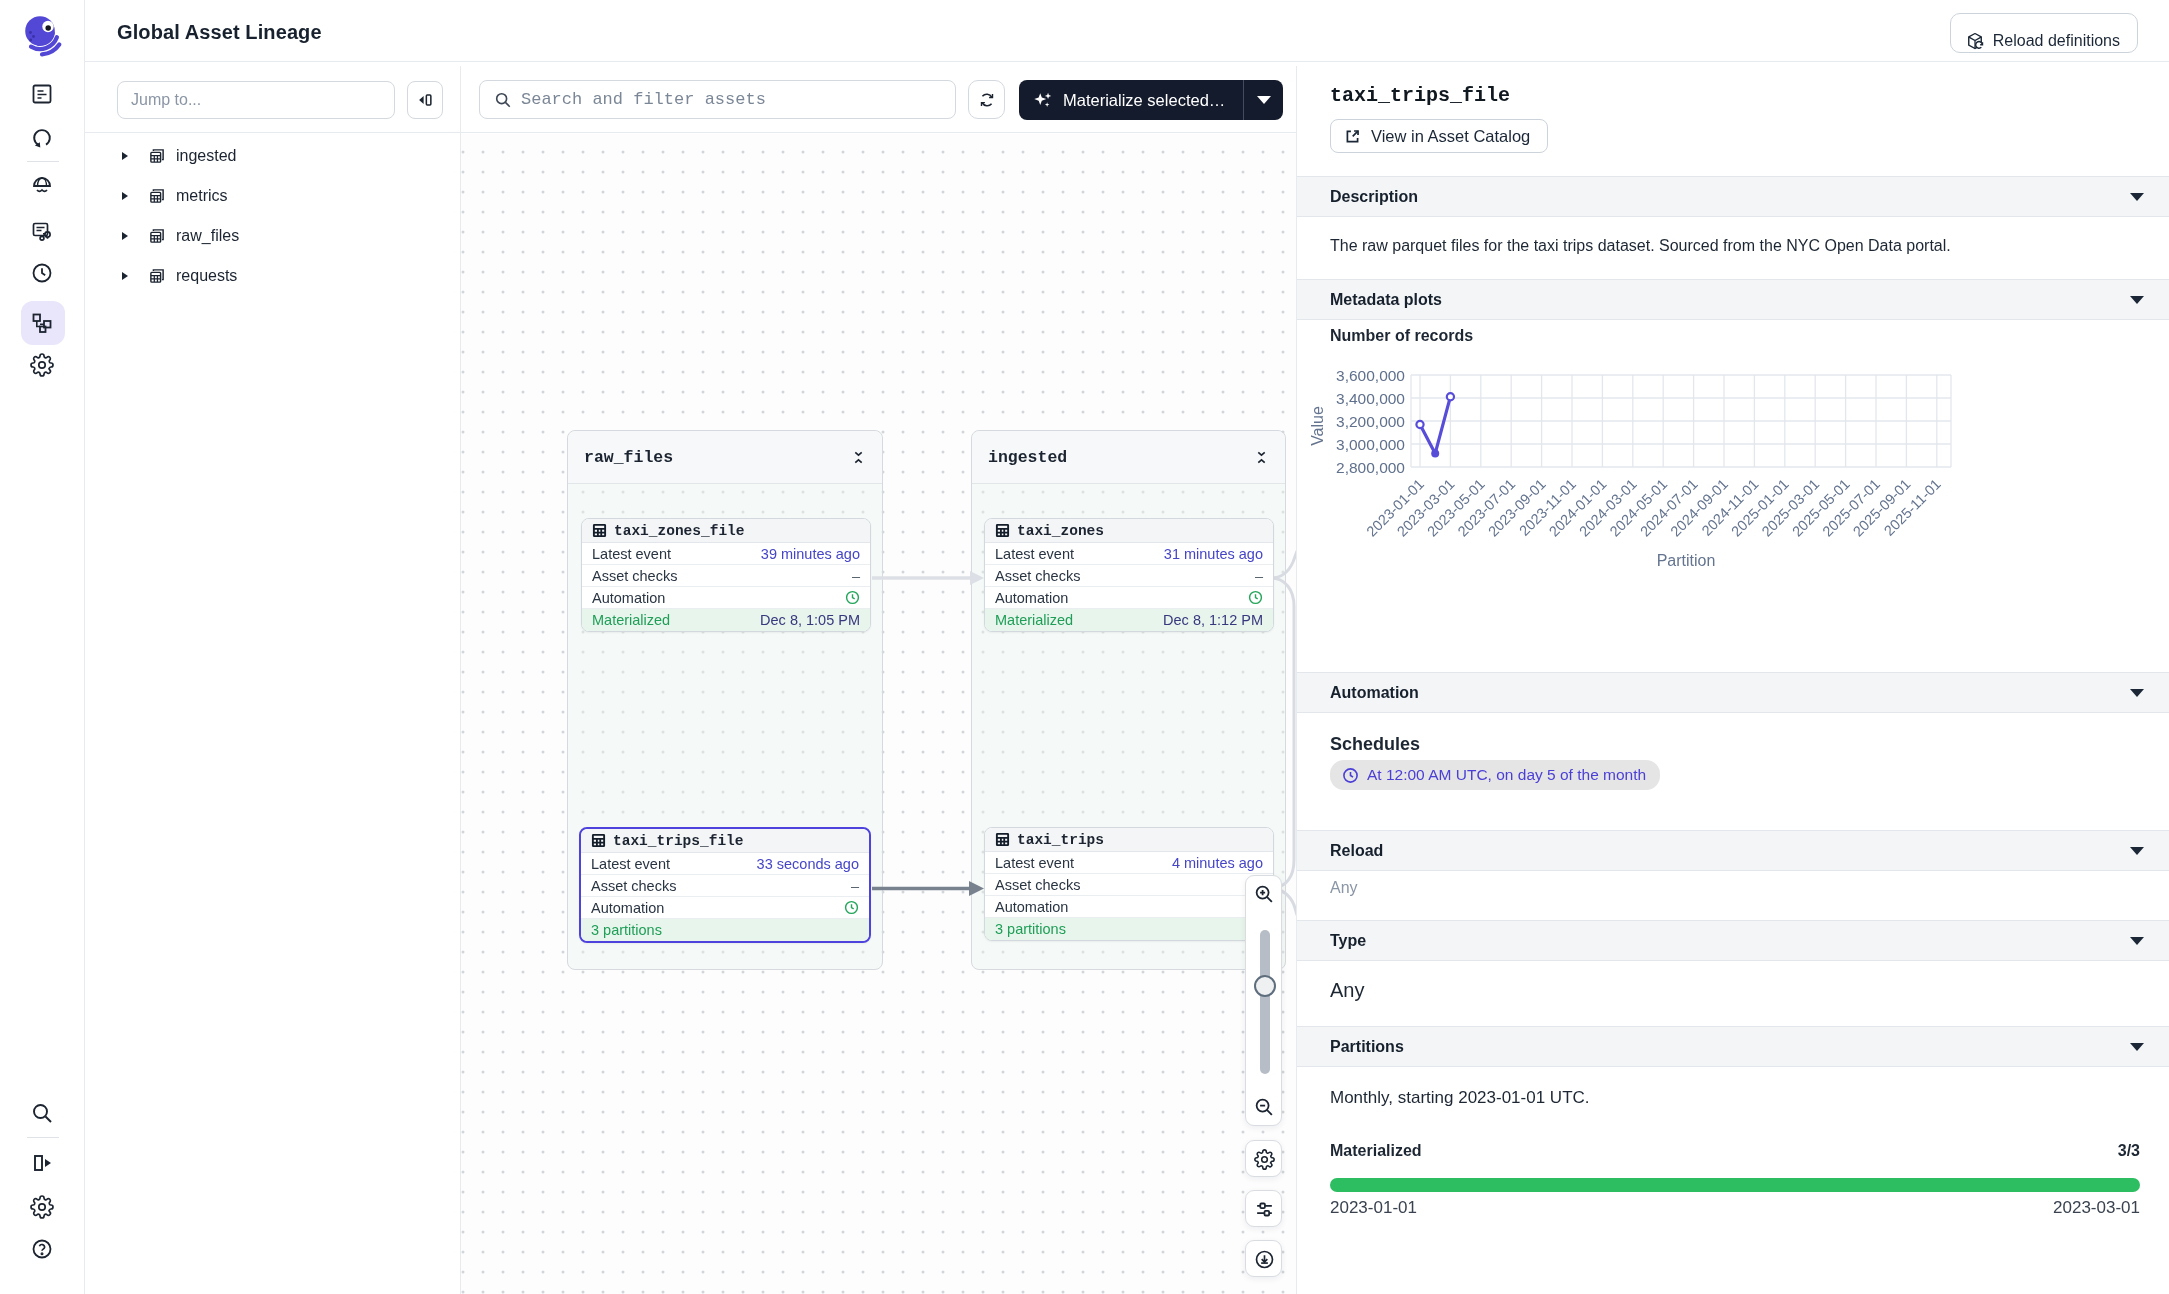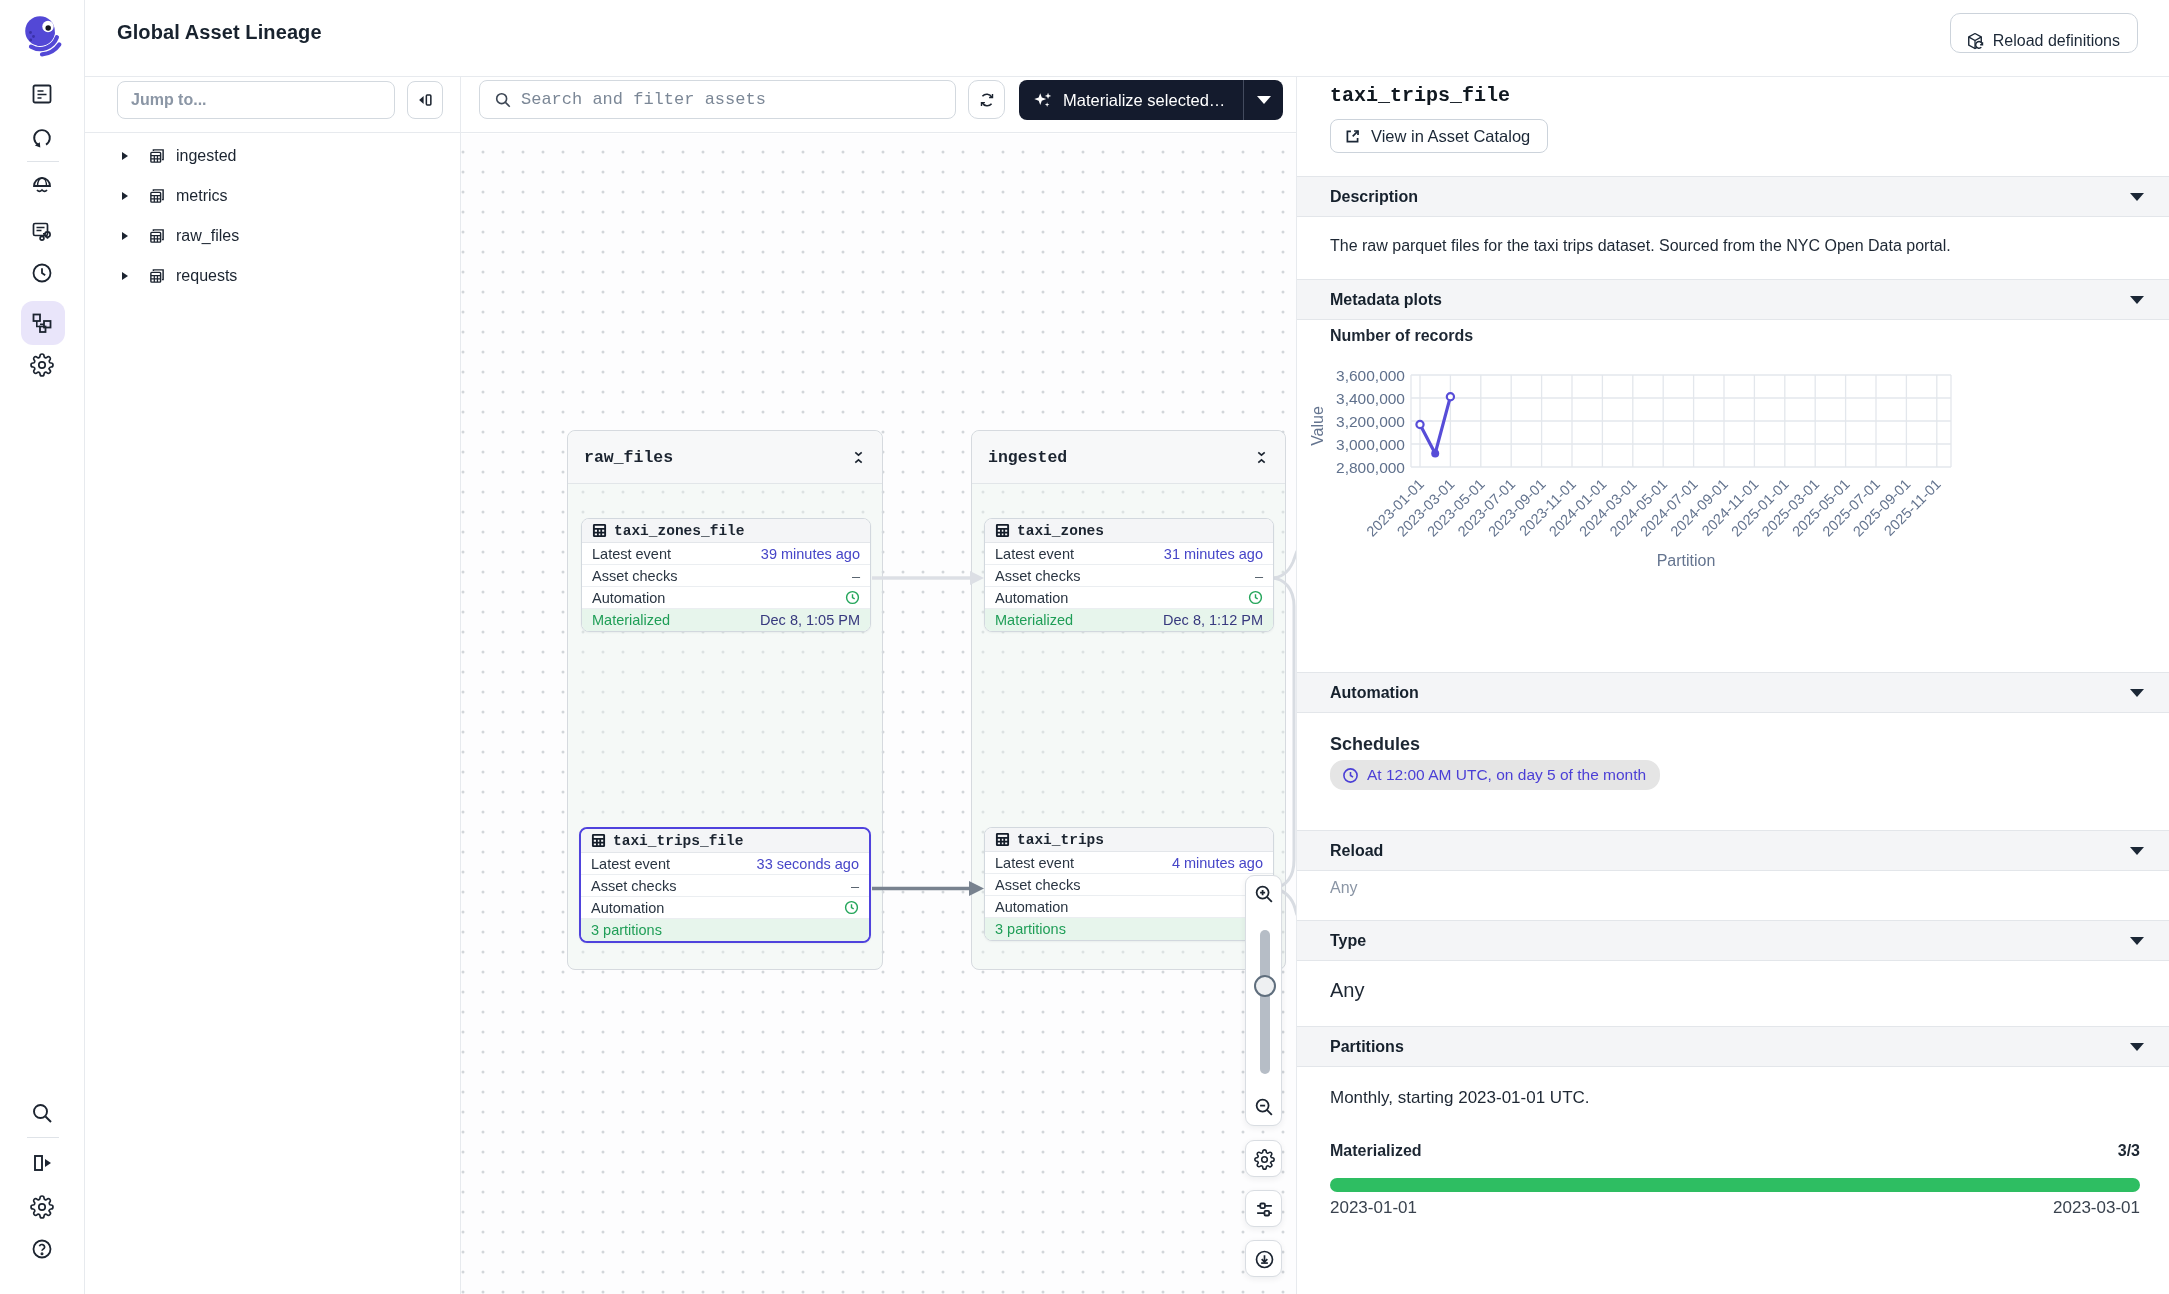--- a/index.html
+++ b/index.html
@@ -9,30 +9,30 @@
   #app { position:relative; width:2169px; height:1294px; }
   .abs { position:absolute; }
 
   
   #rail { left:0; top:0; width:85px; height:1294px; background:#fff; border-right:1px solid #e7eaee; z-index:30; }
   .railicon { position:absolute; left:50%; transform:translate(-50%,-50%); width:24px; height:24px; }
   .raildiv { position:absolute; left:27px; width:32px; height:1px; background:#dfe3e8; }
   #lineage-pill { position:absolute; left:21px; top:301px; width:44px; height:44px; background:#e9e5fa; border-radius:12px; }
 
   
-  #header { left:85px; top:0; width:2084px; height:77px; background:#fff; border-bottom:1px solid #e7eaee; z-index:20; }
+  #header { left:85px; top:0; width:2084px; height:62px; background:#fff; border-bottom:1px solid #e7eaee; z-index:20; }
   #title { position:absolute; left:32px; top:21px; font-size:20px; font-weight:bold; color:#18222e; letter-spacing:0.1px; }
   #reload-btn { position:absolute; right:31px; top:13px; height:40px; padding:16px 17px 0 14px; border:1px solid #ccd3db; border-radius:10px;
      display:flex; align-items:center; gap:8px; font-size:16px; color:#1b2736; background:#fff; }
 
   
   #toolbar { left:85px; top:66px; width:1212px; height:67px; background:#fff; border-bottom:1px solid #e7eaee; z-index:10; }
   #leftdiv { left:460px; top:66px; width:1px; height:1228px; background:#e7eaee; z-index:12; }
   .input { position:absolute; border:1px solid #d3d9df; border-radius:8px; background:#fff; display:flex; align-items:center; }
-  #jump { left:32px; top:15px; width:278px; height:38px; padding-left:13px; font-size:16px; color:#8b96a5;font-weight:bold; }
+  #jump { left:32px; top:15px; width:278px; height:38px; padding-left:13px; font-size:16px; color:#8b96a5; }
   #collapse-btn { left:322px; top:15px; width:36px; height:38px; border:1px solid #d3d9df; border-radius:8px; display:flex; align-items:center; justify-content:center; position:absolute; }
   #search { left:394px; top:14px; width:477px; height:39px; padding-left:14px; font-size:17px; color:#7b8796; gap:9px; }
   #refresh-btn { left:883px; top:14px; width:37px; height:39px; border:1px solid #d3d9df; border-radius:10px; display:flex; align-items:center; justify-content:center; position:absolute; }
   #mat-btn { left:934px; top:14px; width:264px; height:40px; background:#141b2d; border-radius:8px; display:flex; align-items:center; color:#fff; font-size:16.5px; position:absolute; }
   #mat-main { display:flex; align-items:center; gap:9px; padding-left:13px; width:224px; }
   #mat-sep { width:1px; height:40px; background:#434b5e; }
   #mat-caret { width:39px; display:flex; align-items:center; justify-content:center; }
 
   
   #tree { left:85px; top:133px; width:375px; height:1161px; background:#fff; z-index:5; }

